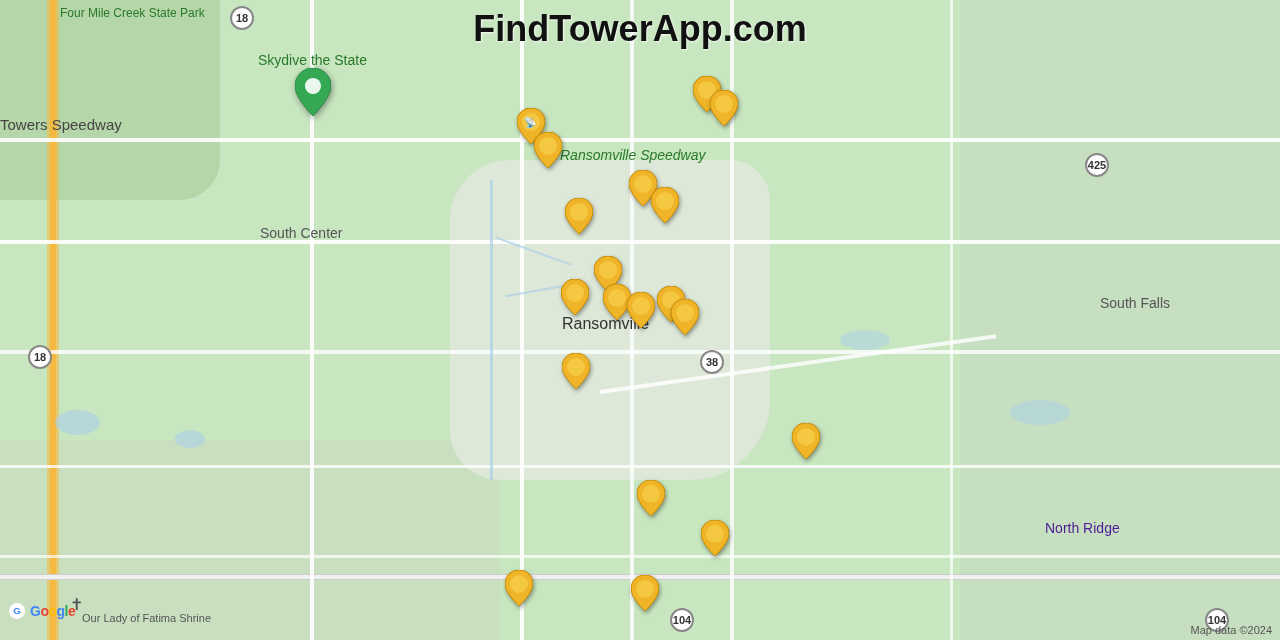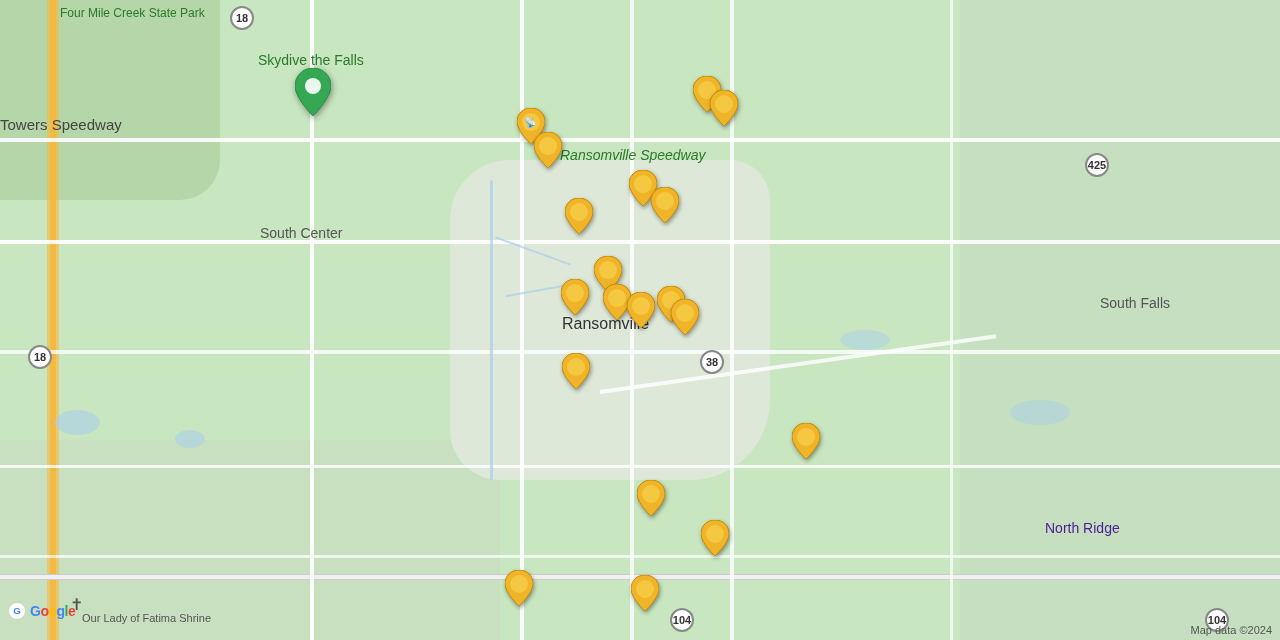--- a/index.html
+++ b/index.html
@@ -178,20 +178,21 @@
 
   <div style="position:absolute; top:180px; left:490px; width:3px; height:300px; background:#aacfea; opacity:0.7; border-radius:2px;"></div>
   <div style="position:absolute; top:250px; left:493px; width:80px; height:2px; background:#aacfea; opacity:0.7; transform:rotate(20deg);"></div>
   <div style="position:absolute; top:290px; left:505px; width:60px; height:2px; background:#aacfea; opacity:0.7; transform:rotate(-10deg);"></div>
 
   <div style="position:absolute; top:410px; left:55px; width:45px; height:25px; background:#aacfea; border-radius:50%; opacity:0.6;"></div>
   <div style="position:absolute; top:430px; left:175px; width:30px; height:18px; background:#aacfea; border-radius:50%; opacity:0.6;"></div>
   <div style="position:absolute; top:330px; left:840px; width:50px; height:20px; background:#aacfea; border-radius:50%; opacity:0.5;"></div>
   <div style="position:absolute; top:400px; left:1010px; width:60px; height:25px; background:#aacfea; border-radius:50%; opacity:0.5;"></div>
 
+  <div class="map-title">FindTowerApp.com</div>
 
   <div class="green-pin" style="left:295px; top:68px;">
     <svg viewBox="0 0 36 48" xmlns="http://www.w3.org/2000/svg">
       <path d="M18 0 C8 0 0 8 0 18 C0 30 18 48 18 48 C18 48 36 30 36 18 C36 8 28 0 18 0Z" fill="#34a853" stroke="#2a8a43" stroke-width="1"></path>
       <circle cx="18" cy="18" r="8" fill="white" opacity="0.9"></circle>
     </svg>
   </div>
 
   <div class="tower-marker" style="left:517px; top:108px;">
     <svg viewBox="0 0 28 36" xmlns="http://www.w3.org/2000/svg">
@@ -332,21 +333,21 @@
 Creek
 State Park</span>
   </div>
 
   <div class="place-label" style="left:0px; top:116px; font-size:15px; font-weight:500; color:#444;">
     <span>Towers
 Speedway</span>
   </div>
 
   <div class="place-label green" style="left:258px; top:52px; font-size:14px;">
-    <span>Skydive the Falls</span>
+    <span>Skydive the State</span>
   </div>
 
   <div class="place-label green" style="left:560px; top:147px; font-size:14px;font-style:italic;">
     <span>Ransomville Speedway</span>
   </div>
 
   <div class="place-label" style="left:260px; top:225px; font-size:14px; color:#555;">
     <span>South Center</span>
   </div>
 

